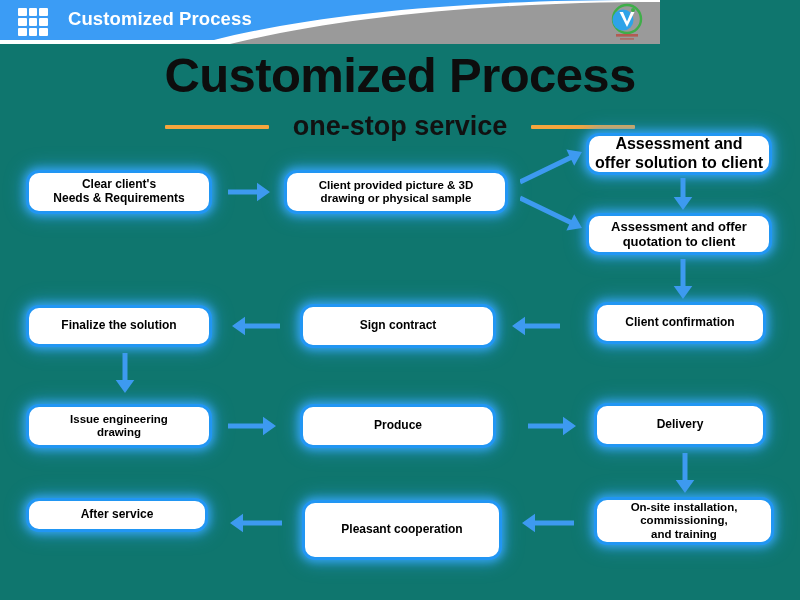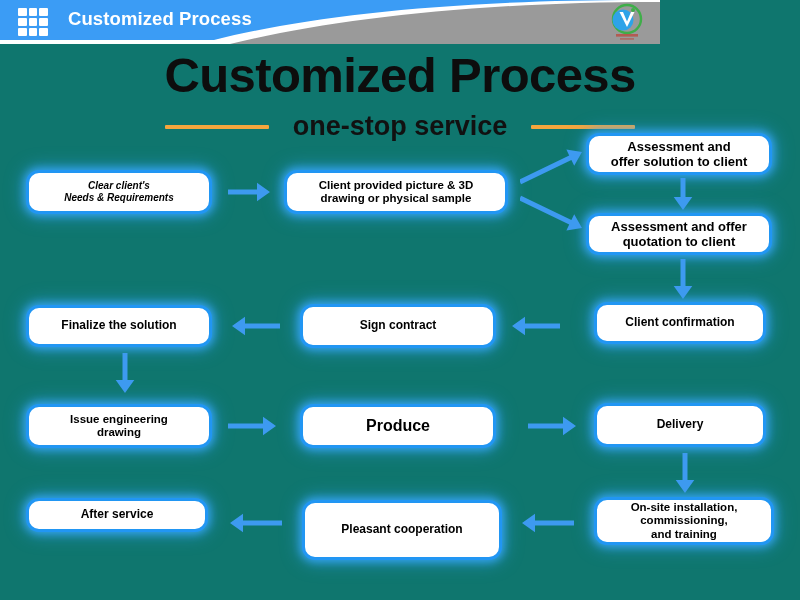--- a/index.html
+++ b/index.html
@@ -115,33 +115,33 @@
   <div id="page-title">Customized Process</div>
 
   <div id="subtitle-row">
     <div class="rule"></div>
     <div id="subtitle">one-stop service</div>
     <div class="rule"></div>
   </div>
 
   <div id="flow-layer">
       <div class="node" style="left: 26px; top: 170px; width: 186px; height: 44px; border-color: rgb(33, 150, 243);">
-        <div style="font-size: 10px; font-style: italic;">
+        <div style="font-size: 12px;">
           <span>Clear client's</span>
           <span>Needs &amp; Requirements</span>
         </div>
       </div>
       <div class="node" style="left: 284px; top: 170px; width: 224px; height: 44px; border-color: rgb(33, 150, 243);">
         <div style="font-size: 11.5px;">
           <span>Client provided picture &amp; 3D</span>
           <span>drawing or physical sample</span>
         </div>
       </div>
       <div class="node" style="left: 586px; top: 133px; width: 186px; height: 42px; border-color: rgb(33, 150, 243);">
-        <div style="font-size: 13px;">
+        <div style="font-size: 16px;">
           <span>Assessment and</span>
           <span>offer solution to client</span>
         </div>
       </div>
       <div class="node" style="left: 586px; top: 213px; width: 186px; height: 42px; border-color: rgb(33, 150, 243);">
         <div style="font-size: 13px;">
           <span>Assessment and offer</span>
           <span>quotation to client</span>
         </div>
       </div>
@@ -160,21 +160,21 @@
           <span>Finalize the solution</span>
         </div>
       </div>
       <div class="node" style="left: 26px; top: 404px; width: 186px; height: 44px; border-color: rgb(33, 150, 243);">
         <div style="font-size: 11.5px;">
           <span>Issue engineering</span>
           <span>drawing</span>
         </div>
       </div>
       <div class="node" style="left: 300px; top: 404px; width: 196px; height: 44px; border-color: rgb(33, 150, 243);">
-        <div style="font-size: 16px;">
+        <div style="font-size: 12px;">
           <span>Produce</span>
         </div>
       </div>
       <div class="node" style="left: 594px; top: 403px; width: 172px; height: 44px; border-color: rgb(33, 150, 243);">
         <div style="font-size: 12px; text-align: center;">
           <span>Delivery</span>
         </div>
       </div>
       <div class="node" style="left: 594px; top: 497px; width: 180px; height: 48px; border-color: rgb(33, 150, 243);">
         <div style="font-size: 11.5px;">

